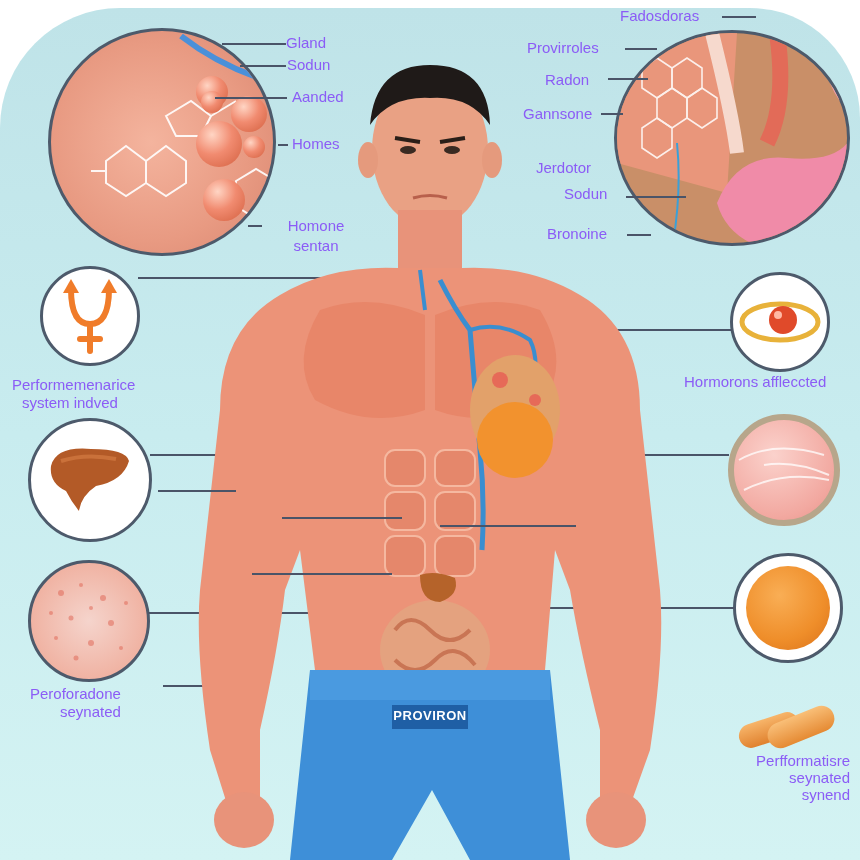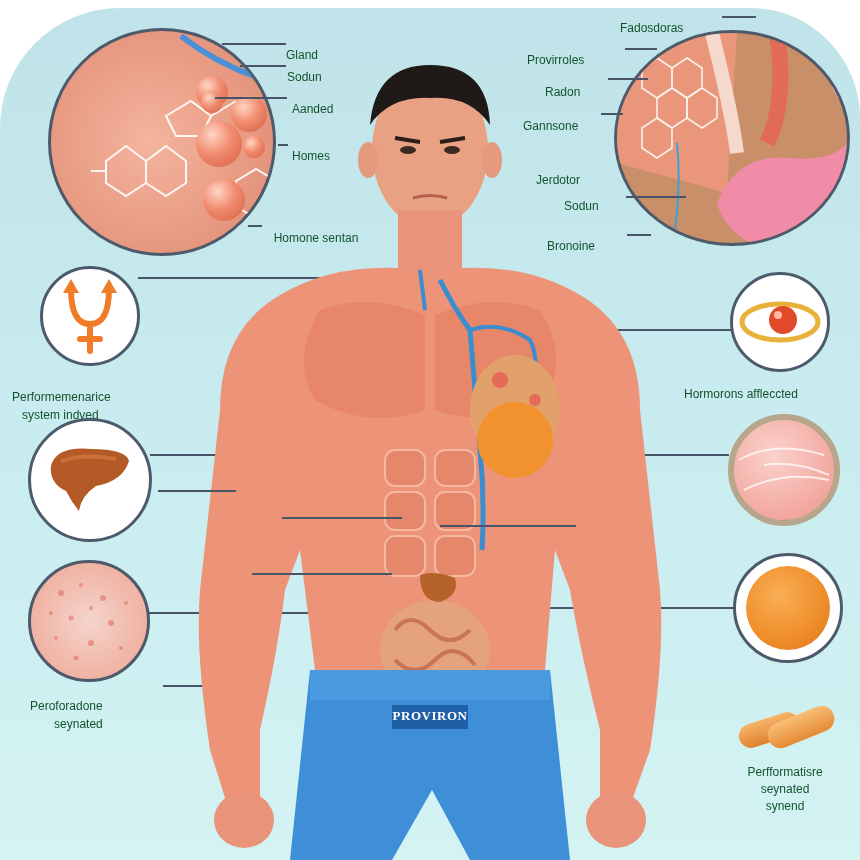--- a/index.html
+++ b/index.html
@@ -1,19 +1,19 @@
 <!DOCTYPE html>
 <html><head>
 <meta charset="utf-8">
 <style>
   html,body{margin:0;padding:0;}
   body{width:860px;height:860px;position:relative;overflow:hidden;background:#ffffff;font-family:"Liberation Sans",sans-serif;}
   .bg{position:absolute;left:0;top:8px;width:860px;height:852px;border-radius:120px 110px 0 0;background:linear-gradient(180deg,#bfe3e8 0%,#c8ecef 50%,#d4f3f3 100%);}
-  .abs{position:absolute;font-family:Liberation Serif, serif;}
-  .lbl{position:absolute;color:#14532d;font-size:12px;line-height:16px;white-space:nowrap;margin-top:12px;}
+  .abs{position:absolute;}
+  .lbl{position:absolute;color:#8b5cf6;font-size:15px;line-height:16px;white-space:nowrap;}
   .line{position:absolute;height:2px;background:#4a5468;}
   .circle{position:absolute;border-radius:50%;border:3px solid #4d5a6b;box-sizing:border-box;overflow:hidden;}
   .bubble{position:absolute;border-radius:50%;background:radial-gradient(circle at 35% 30%,#ffd5c4 0%,#f18b70 45%,#d3603f 100%);}
 </style>
 </head>
 <body>
 
 <div class="bg"></div>
 
 <div class="circle" style="left:48px;top:28px;width:228px;height:228px;background:radial-gradient(circle at 45% 50%,#f4b49e 0%,#e89a82 60%,#d98670 100%);">
@@ -150,21 +150,21 @@
 
 <div class="circle" style="left:733px;top:553px;width:110px;height:110px;background:#fff;">
   <div style="position:absolute;left:10px;top:10px;width:84px;height:84px;border-radius:50%;background:radial-gradient(circle at 40% 35%,#f9ae55 0%,#ef8e2a 60%,#d9711a 100%);"></div>
 </div>
 <div class="line" style="left:500px;top:607px;width:234px;"></div>
 
 <div class="abs" style="left:738px;top:700px;width:100px;height:50px;">
   <div style="position:absolute;left:0;top:18px;width:62px;height:24px;border-radius:12px;background:linear-gradient(180deg,#f7b56a,#e0812e);transform:rotate(-18deg);"></div>
   <div style="position:absolute;left:28px;top:14px;width:70px;height:26px;border-radius:13px;background:linear-gradient(180deg,#f9bf78,#e58a33);transform:rotate(-22deg);"></div>
 </div>
-<div class="lbl" style="left:720px;top:752px;text-align:center;width:130px;line-height:17px;">
+<div class="lbl" style="left:720px;top:752px;text-align:right;width:130px;line-height:17px;">
   <div>Perfformatisre</div>
   <div>seynated</div>
   <div>synend</div>
 </div>
 
 <div class="abs" style="left:170px;top:30px;width:520px;height:830px;">
   <svg width="520" height="830" viewBox="0 0 520 830">
 
     <ellipse cx="260" cy="120" rx="58" ry="78" fill="#e9a184"></ellipse>
     <path d="M200 95 Q205 35 260 35 Q318 35 320 95 Q300 65 260 68 Q220 66 200 95Z" fill="#1f1a18"></path>

